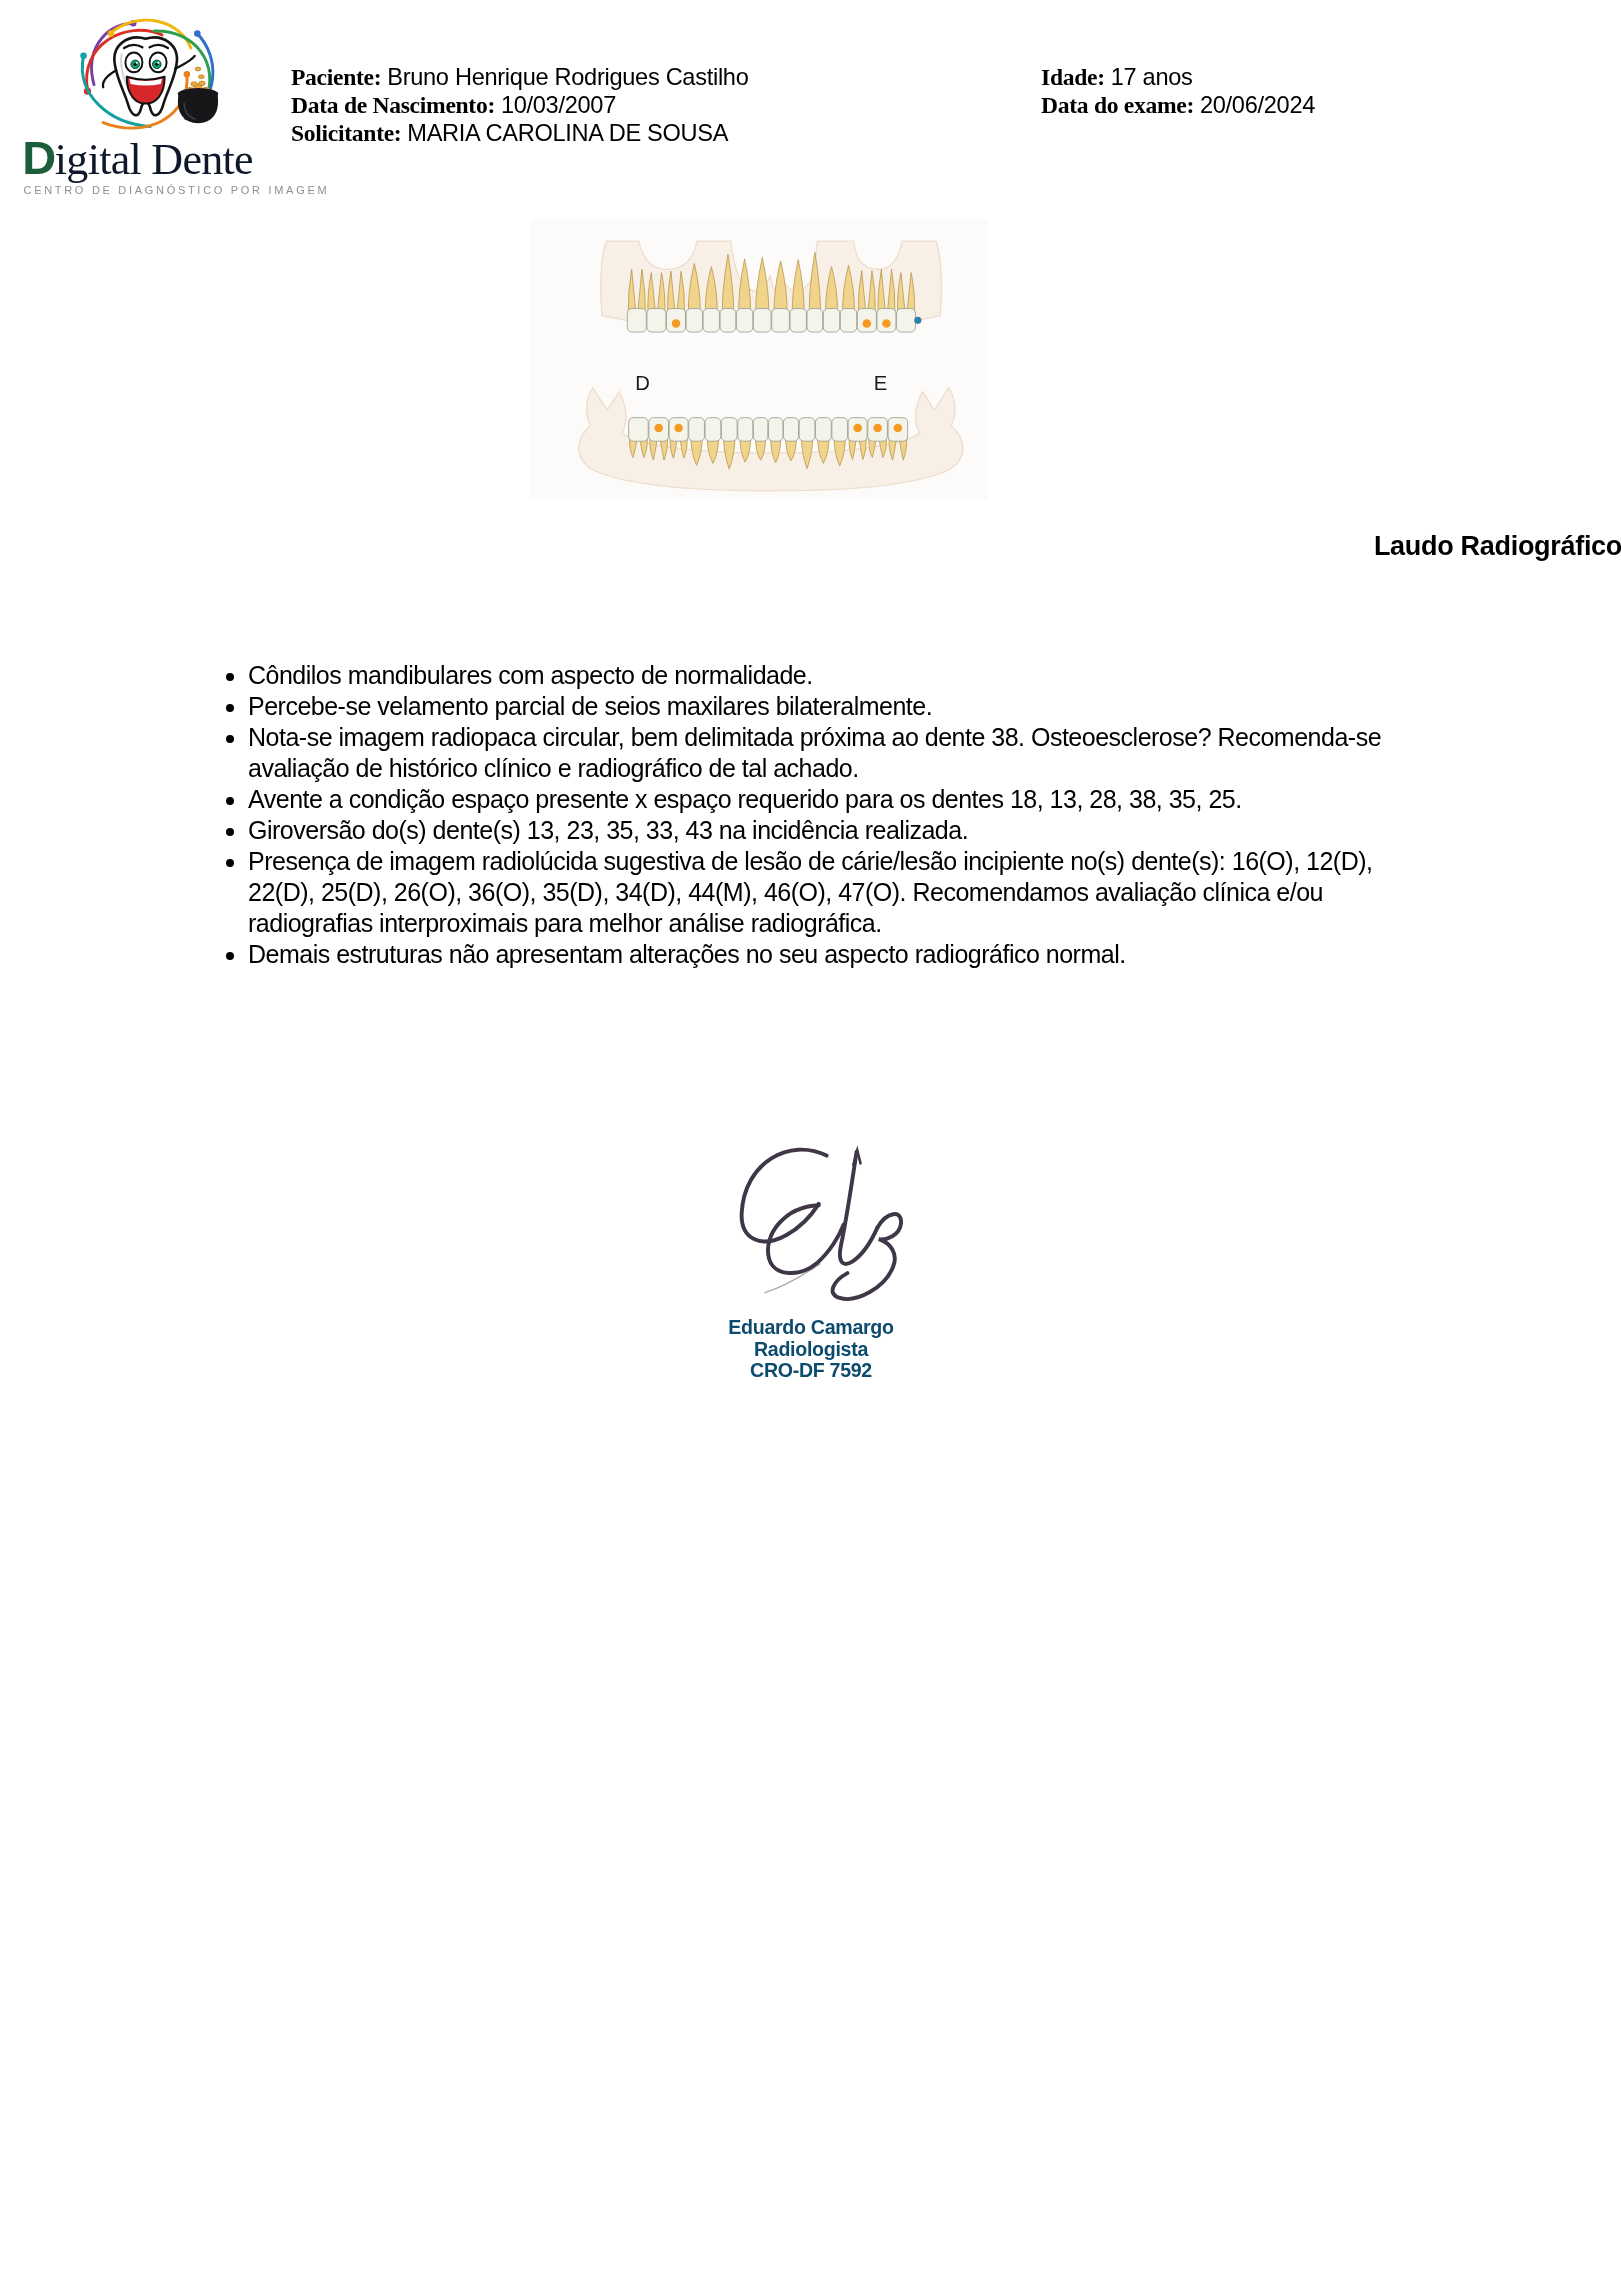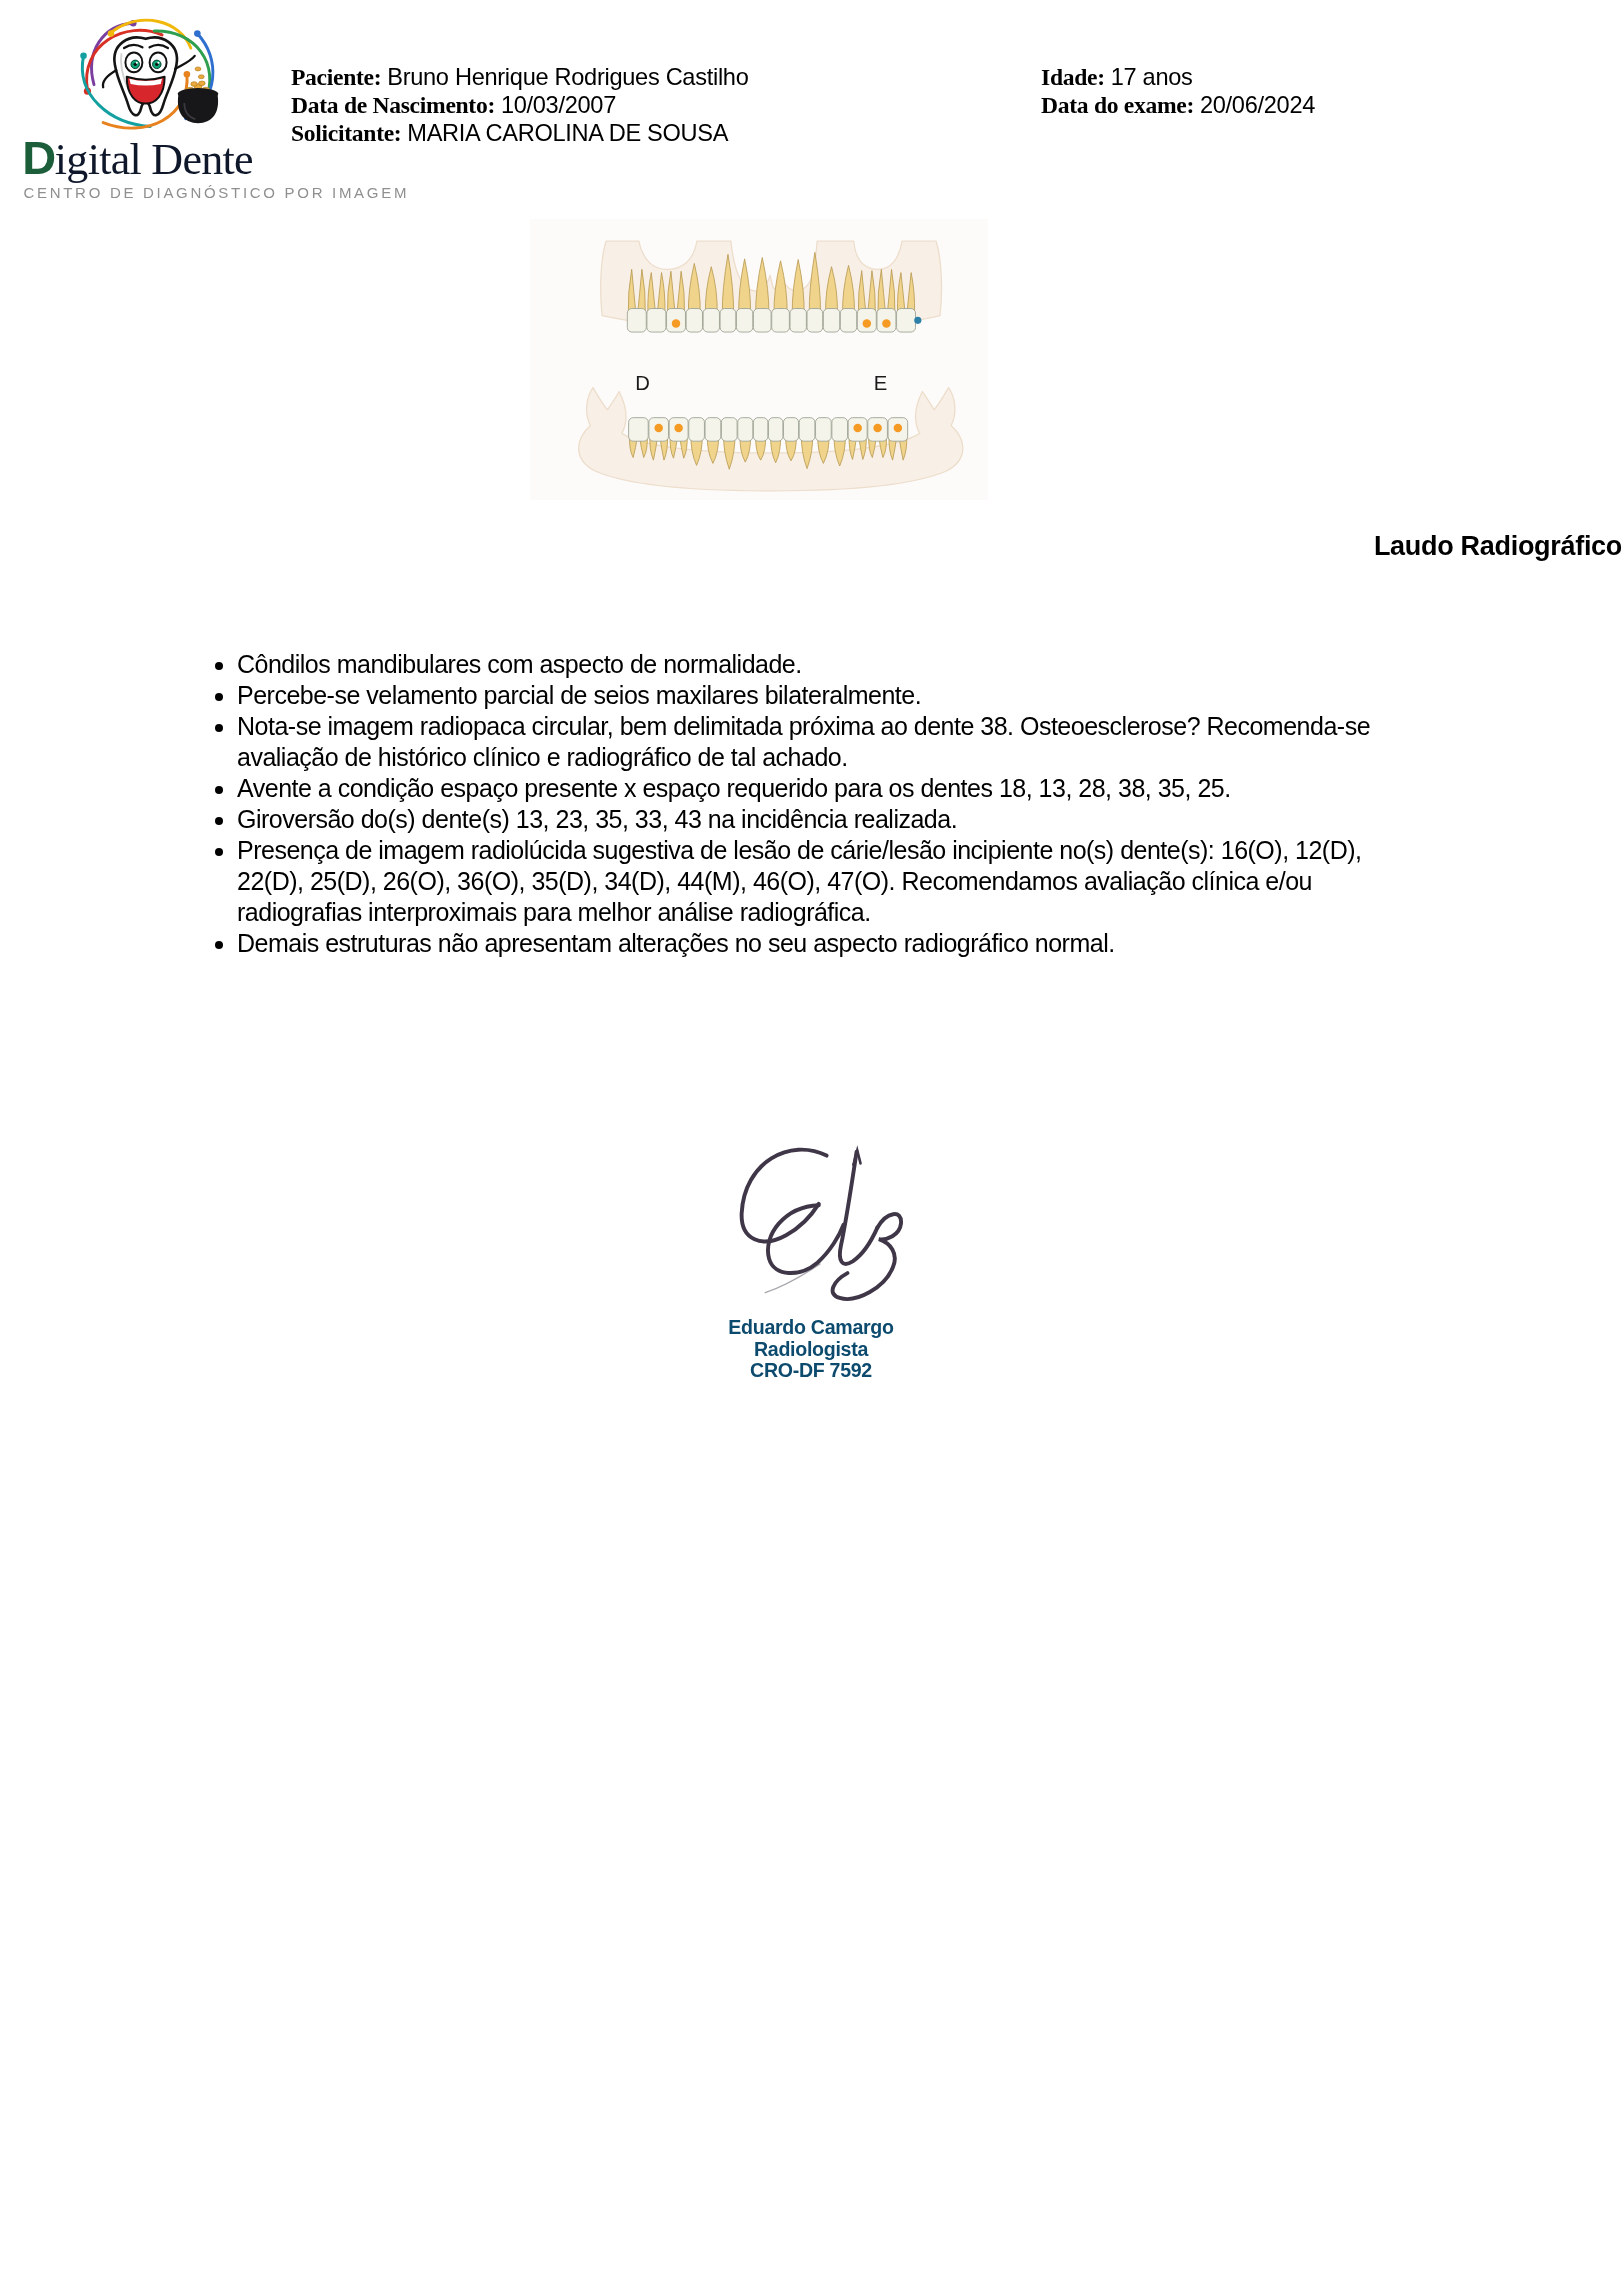--- a/index.html
+++ b/index.html
@@ -13,21 +13,21 @@
   .wordmark .initial {
       font-family: "Liberation Sans", sans-serif; font-weight: bold;
       font-size: 47px; color: #1d5e3a; letter-spacing: -1.3px;
   }
   .wordmark .rest {
       font-family: "Liberation Serif", serif; font-size: 44px;
       color: #0f172a; letter-spacing: -0.7px; text-align: right;
   }
   .tagline {
       position: absolute; left: 3.9px; top: 171px; width: 275px;
-      font-size: 15px; letter-spacing: 2.7px; color: #8f8f8f; white-space: nowrap;
+      font-size: 11px; letter-spacing: 2.7px; color: #8f8f8f; white-space: nowrap;
   }
 
   
   .info-block { position: absolute; top: 63px; font-size: 23.6px; line-height: 28px; letter-spacing: -0.3px; }
   .patient-block { left: 291px; width: 720px; }
   .exam-block { left: 1041px; width: 406px; }
   .info-line { white-space: nowrap; }
   .info-line .lbl { font-weight: bold; margin-right: 5.9px; font-family: Liberation Serif, serif; }
 
   
@@ -37,21 +37,21 @@
 
   
   .report-title {
       position: absolute; left: 0; top: 531px; width: 1622px;
       text-align: right; font-size: 27px; font-weight: bold; letter-spacing: -0.3px;
   }
   .findings {
       position: absolute; left: 203px; top: 648px; width: 1231px;
       font-size: 25px; line-height: 31px; letter-spacing: -0.5px;
   }
-  .findings ul { margin: 1px; padding-left: 33px; list-style: disc; }
+  .findings ul { margin: 12px; padding-left: 33px; list-style: disc; }
 
   
   .signature-svg { position: absolute; left: 722px; top: 1136px; width: 183px; height: 175px; }
   .signature-block {
       position: absolute; left: 631px; top: 1317px; width: 360px;
       text-align: center; font-size: 19.6px; font-weight: bold;
       line-height: 21.6px; color: #0c4a6e; letter-spacing: -0.3px;
   }
 </style>
 </head>

